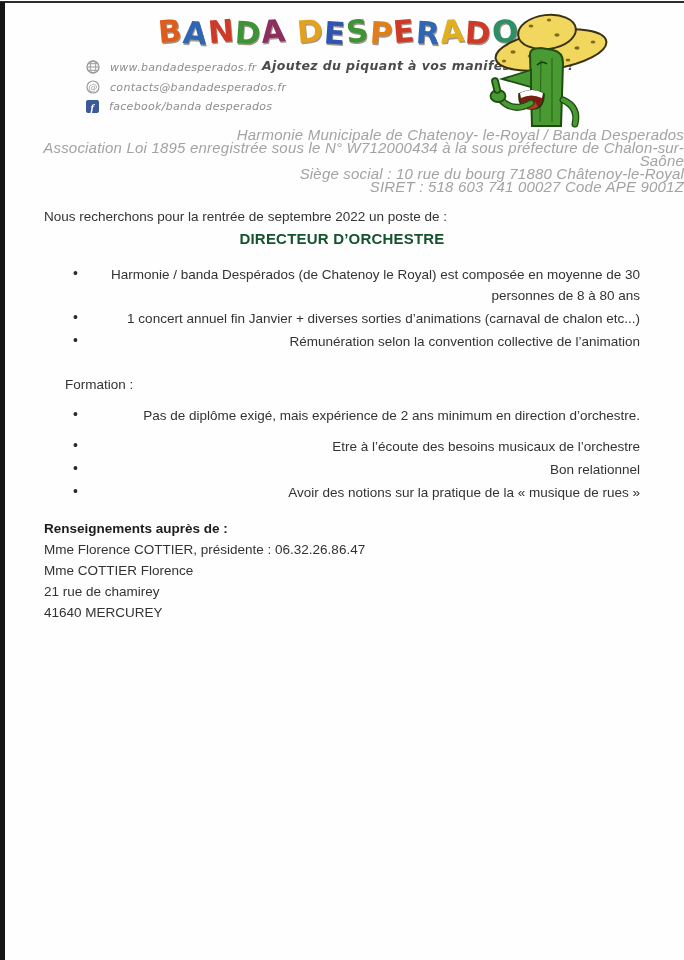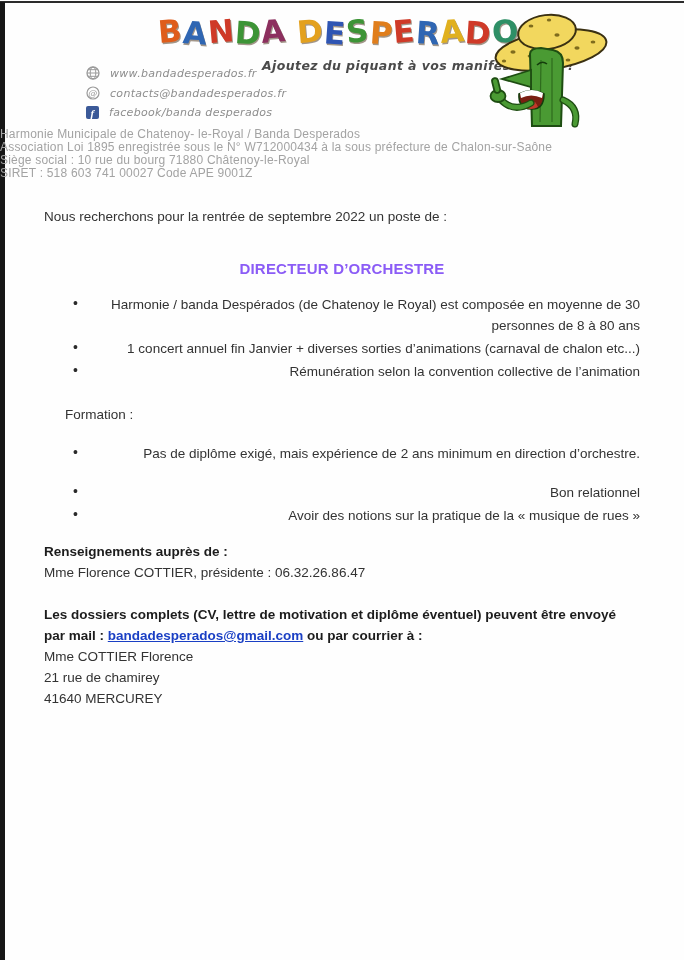--- a/index.html
+++ b/index.html
@@ -16,38 +16,38 @@
     position:absolute;left:158px;top:14px;
     font-family:"DejaVu Sans",sans-serif;font-weight:bold;font-size:31px;letter-spacing:1px;
     white-space:nowrap;
   }
   .logo span{display:inline-block;text-shadow:1px 1.5px 0 rgba(70,45,20,.5);}
   .tagline{
     position:absolute;left:262px;top:58px;
     font-family:"DejaVu Sans",sans-serif;font-style:italic;font-weight:bold;
     font-size:12.5px;color:#4a4a4a;letter-spacing:.4px;
   }
-  .contacts{position:absolute;left:86px;top:66px;}
+  .contacts{position:absolute;left:86px;top:60px;}
   .contact-row{display:flex;align-items:center;gap:10px;margin-bottom:6px;
     font-family:"DejaVu Sans",sans-serif;font-style:italic;font-size:11px;color:#8d8d8d;letter-spacing:.3px;}
   .ci{width:14px;height:14px;flex:0 0 14px;}
   .fb-badge{width:13px;height:13px;border-radius:2px;display:flex;align-items:flex-end;justify-content:center;
     color:#fff;font-weight:bold;font-size:11px;line-height:11px;font-family:"Liberation Serif",serif;}
   .cactus{position:absolute;left:473px;top:8px;}
   .org-info{
-    position:absolute;left:0;top:128px;width:100%;text-align:left;
-    font-size:12px;line-height:13px;color:#a3a3a3;letter-spacing:.2px;
+    position:absolute;left:0;top:128px;width:100%;text-align:right;
+    font-style:italic;font-size:15px;line-height:13px;color:#a3a3a3;letter-spacing:.2px;
   }
 
   
   .content{padding:0 44px;font-size:13.5px;line-height:21px;color:#333333;}
   .intro{margin:20px 0 0 0;}
-  .job-title{margin:31px 0 0 0;text-align:center;font-size:15px;font-weight:bold;color:#8b5cf6;letter-spacing:.2px;}
+  .job-title{margin:1px 0 0 0;text-align:center;font-size:15px;font-weight:bold;color:#14532d;letter-spacing:.2px;}
   ul.bullets{margin:15px 0 0 28px;padding:0;text-align:right;}
-  ul.bullets.tight{margin-top:18px;}
+  ul.bullets.tight{margin-top:10px;}
   ul.bullets li{list-style:none;position:relative;padding-left:19px;margin:0 0 2px 0;}
   ul.bullets li::before{content:"•";position:absolute;left:1px;top:-1px;font-size:14px;color:#2a2a2a;}
   .section-label{margin:22px 0 0 21px;}
   .section-label.profil{margin-top:20px;}
   .bold-line{font-weight:bold;color:#1c1c1c;margin:0;}
   .rens{margin-top:15px;}
   .plain-line{margin:0;}
   .dossiers{margin-top:21px;}
   .email-link{color:#1a3fc4;text-decoration:underline;font-weight:bold;cursor:pointer;}
   .address div{line-height:21px;}
@@ -138,28 +138,28 @@
         <li>1 concert annuel fin Janvier + diverses sorties d’animations (carnaval de chalon etc...)</li>
         <li>Rémunération selon la convention collective de l’animation</li>
       </ul>
 
     <p class="section-label">Formation :</p>
     <ul class="bullets tight">
         <li>Pas de diplôme exigé, mais expérience de 2 ans minimum en direction d’orchestre.</li>
       </ul>
 
     <ul class="bullets tight">
+        <li>Etre à l’écoute des besoins musicaux de l’orchestre</li>
         <li>Bon relationnel</li>
         <li>Avoir des notions sur la pratique de la « musique de rues »</li>
       </ul>
 
     <p class="bold-line rens">Renseignements auprès de :</p>
     <p class="plain-line">Mme Florence COTTIER, présidente : 06.32.26.86.47</p>
 
-    <p class="bold-line dossiers"><span>Les dossiers complets (CV, lettre de motivation et diplôme éventuel) peuvent être envoyé par mail : </span><a class="email-link">bandadesperados@gmail.com</a><span> ou par courrier à :</span></p>
 
     <div class="address">
         <div>Mme COTTIER Florence</div>
         <div>21 rue de chamirey</div>
         <div>41640 MERCUREY</div>
       </div>
   </main>
 </div>
 
 </body></html>

